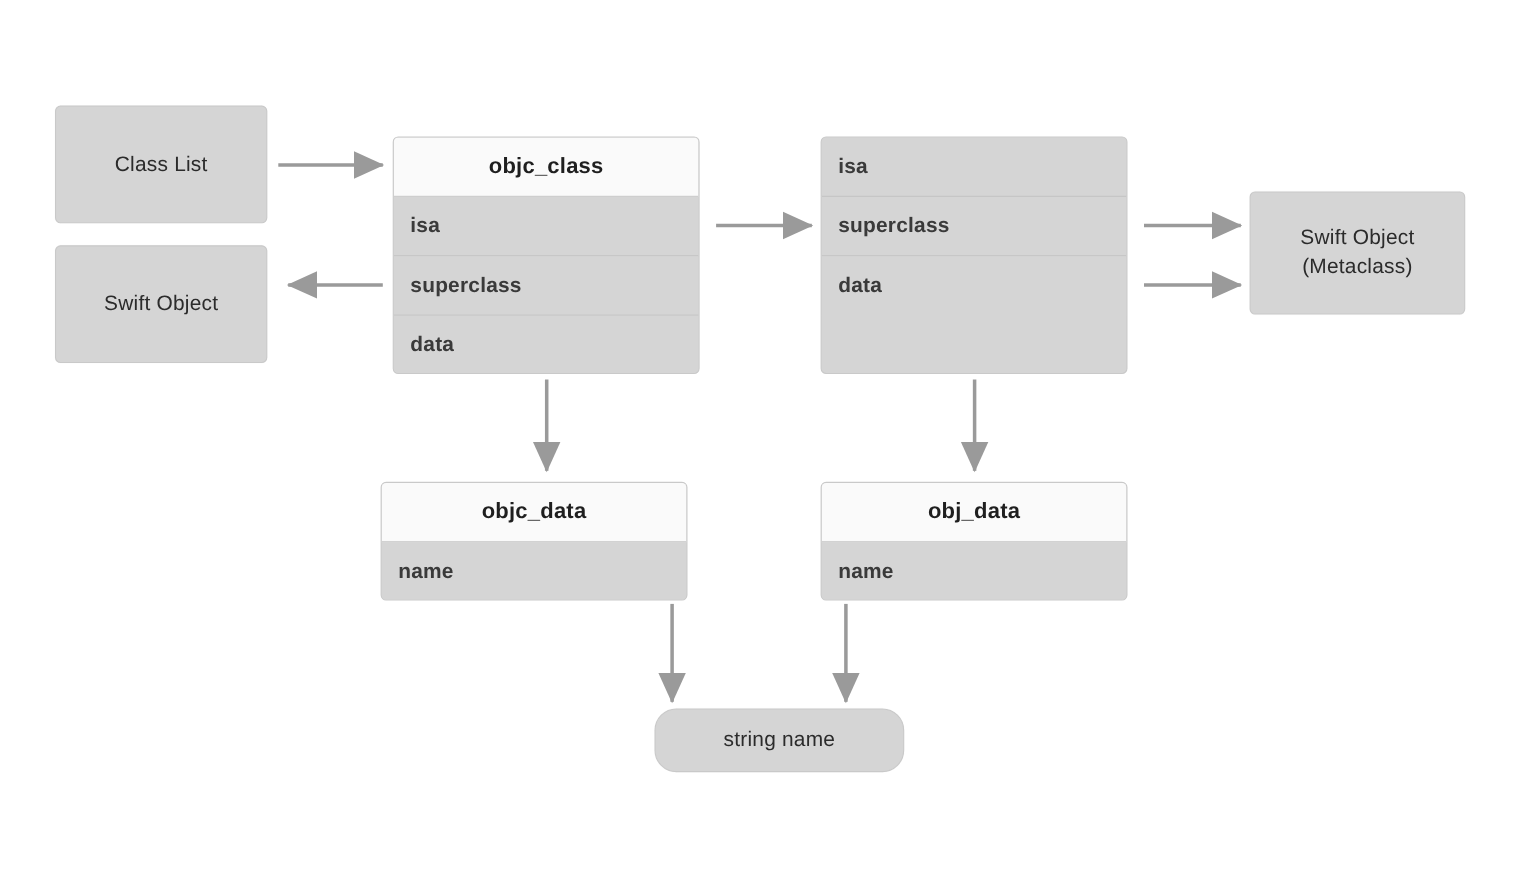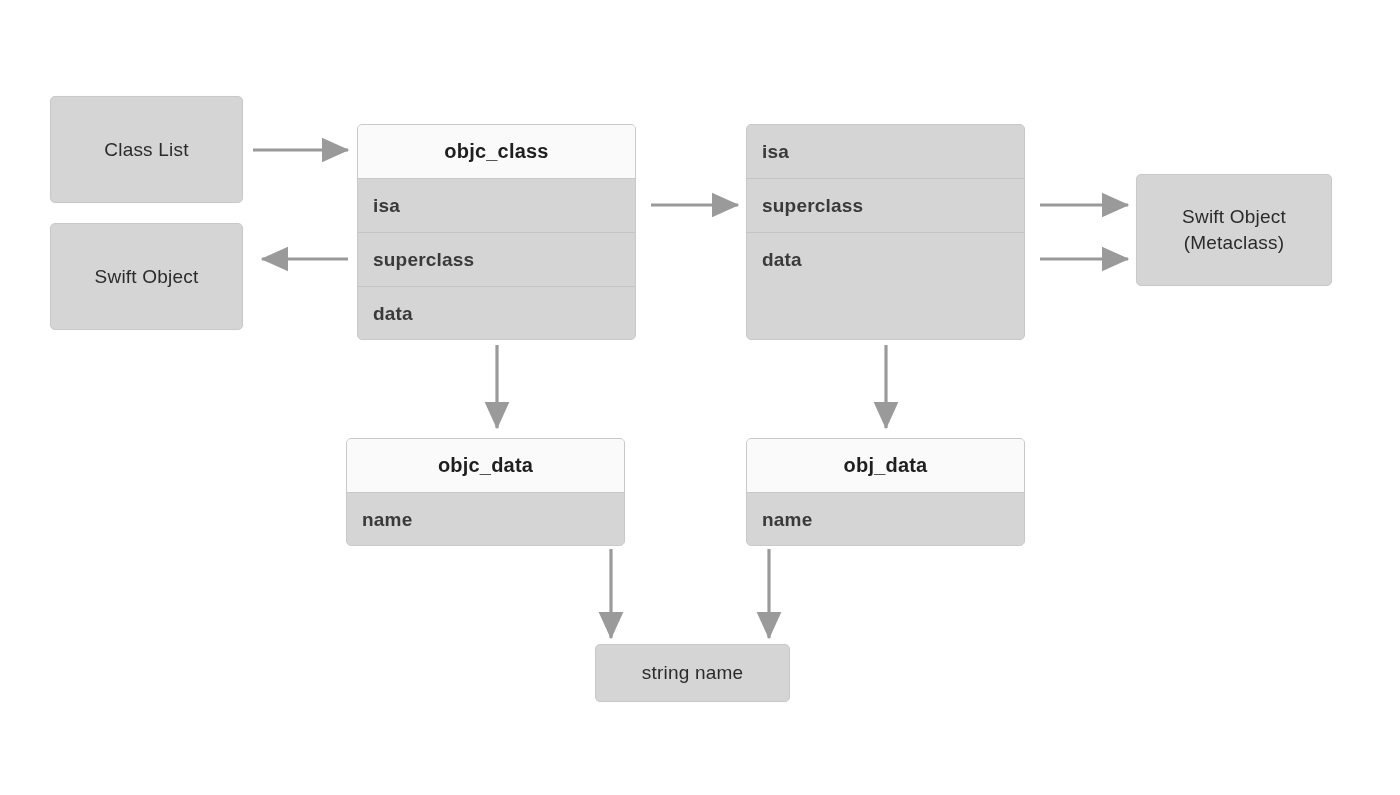--- a/index.html
+++ b/index.html
@@ -172,17 +172,17 @@
   <div class="struct-box" style="left:346px; top:438px; width:279px; height:108px;">
     <div class="struct-header">objc_data</div>
     <div class="struct-row last">name</div>
   </div>
 
   <div class="struct-box" style="left:746px; top:438px; width:279px; height:108px;">
     <div class="struct-header">obj_data</div>
     <div class="struct-row last">name</div>
   </div>
 
-  <div class="plain-box" style="left:595px; top:644px; width:195px; height:58px;">
+  <div class="plain-box" style="left:595px; top:644px; width:227px; height:58px;border-radius:20px;">
     <span>string name</span>
   </div>
 
 </div>
 
 </body></html>

